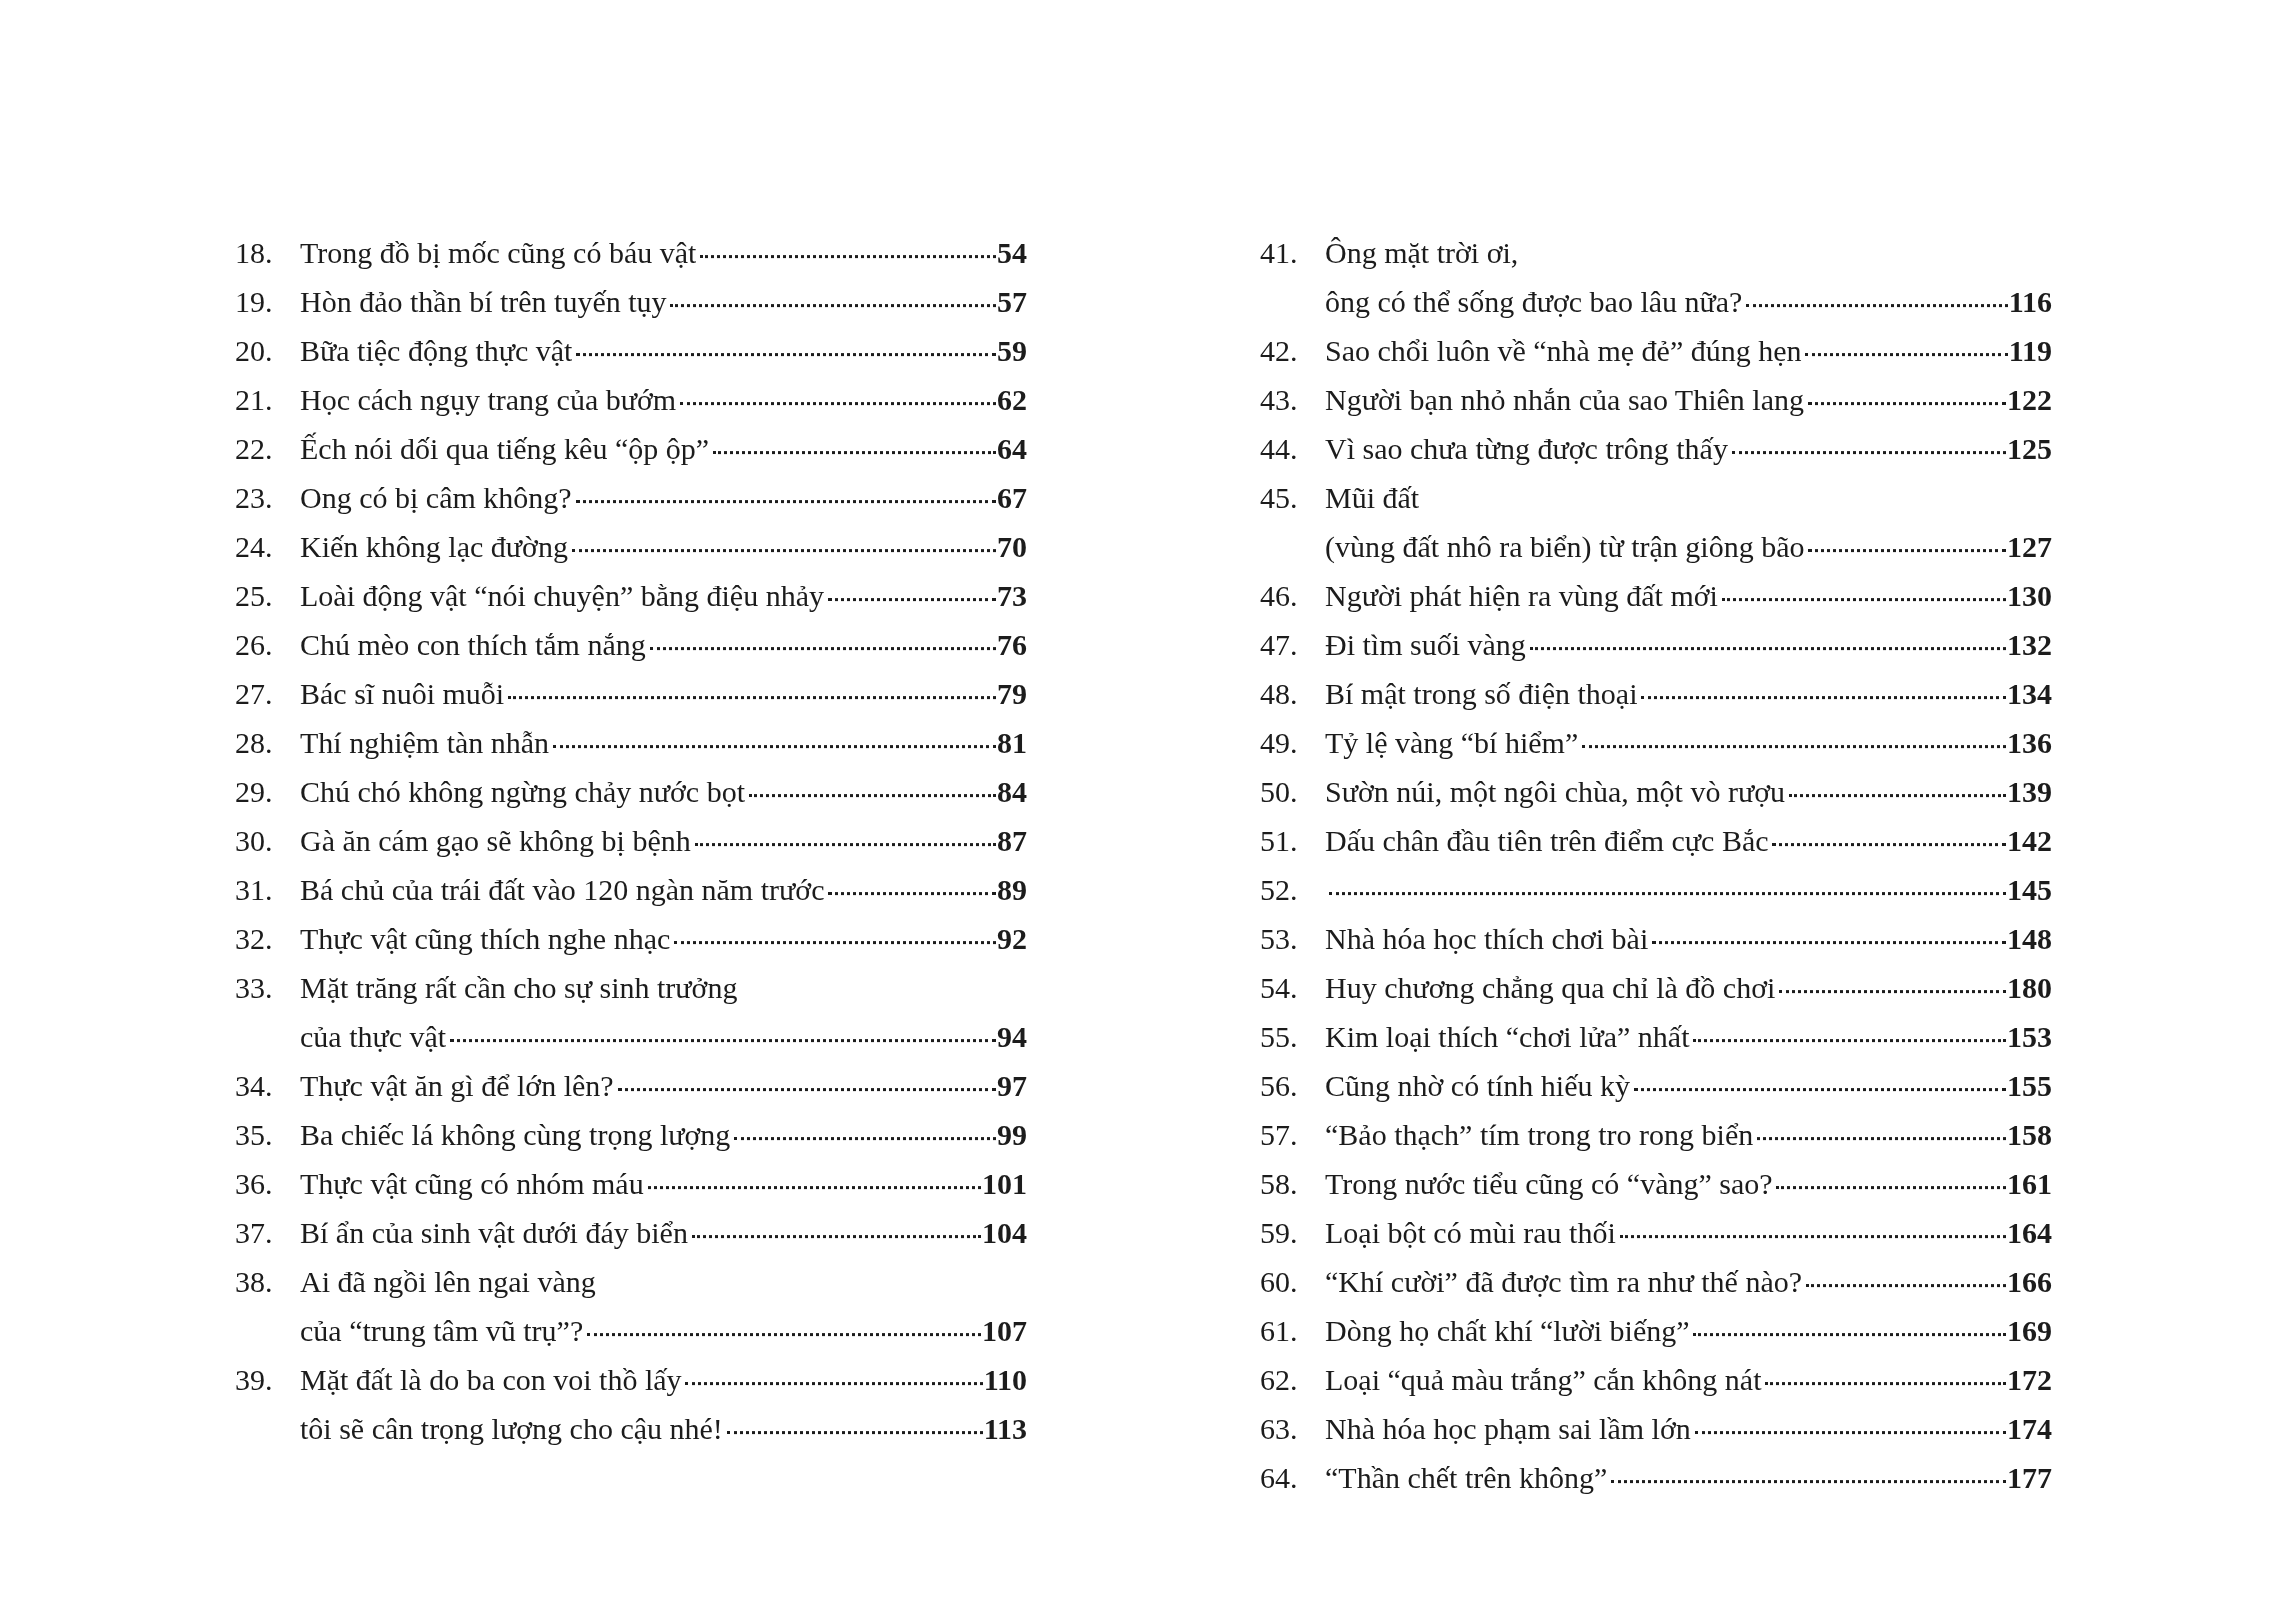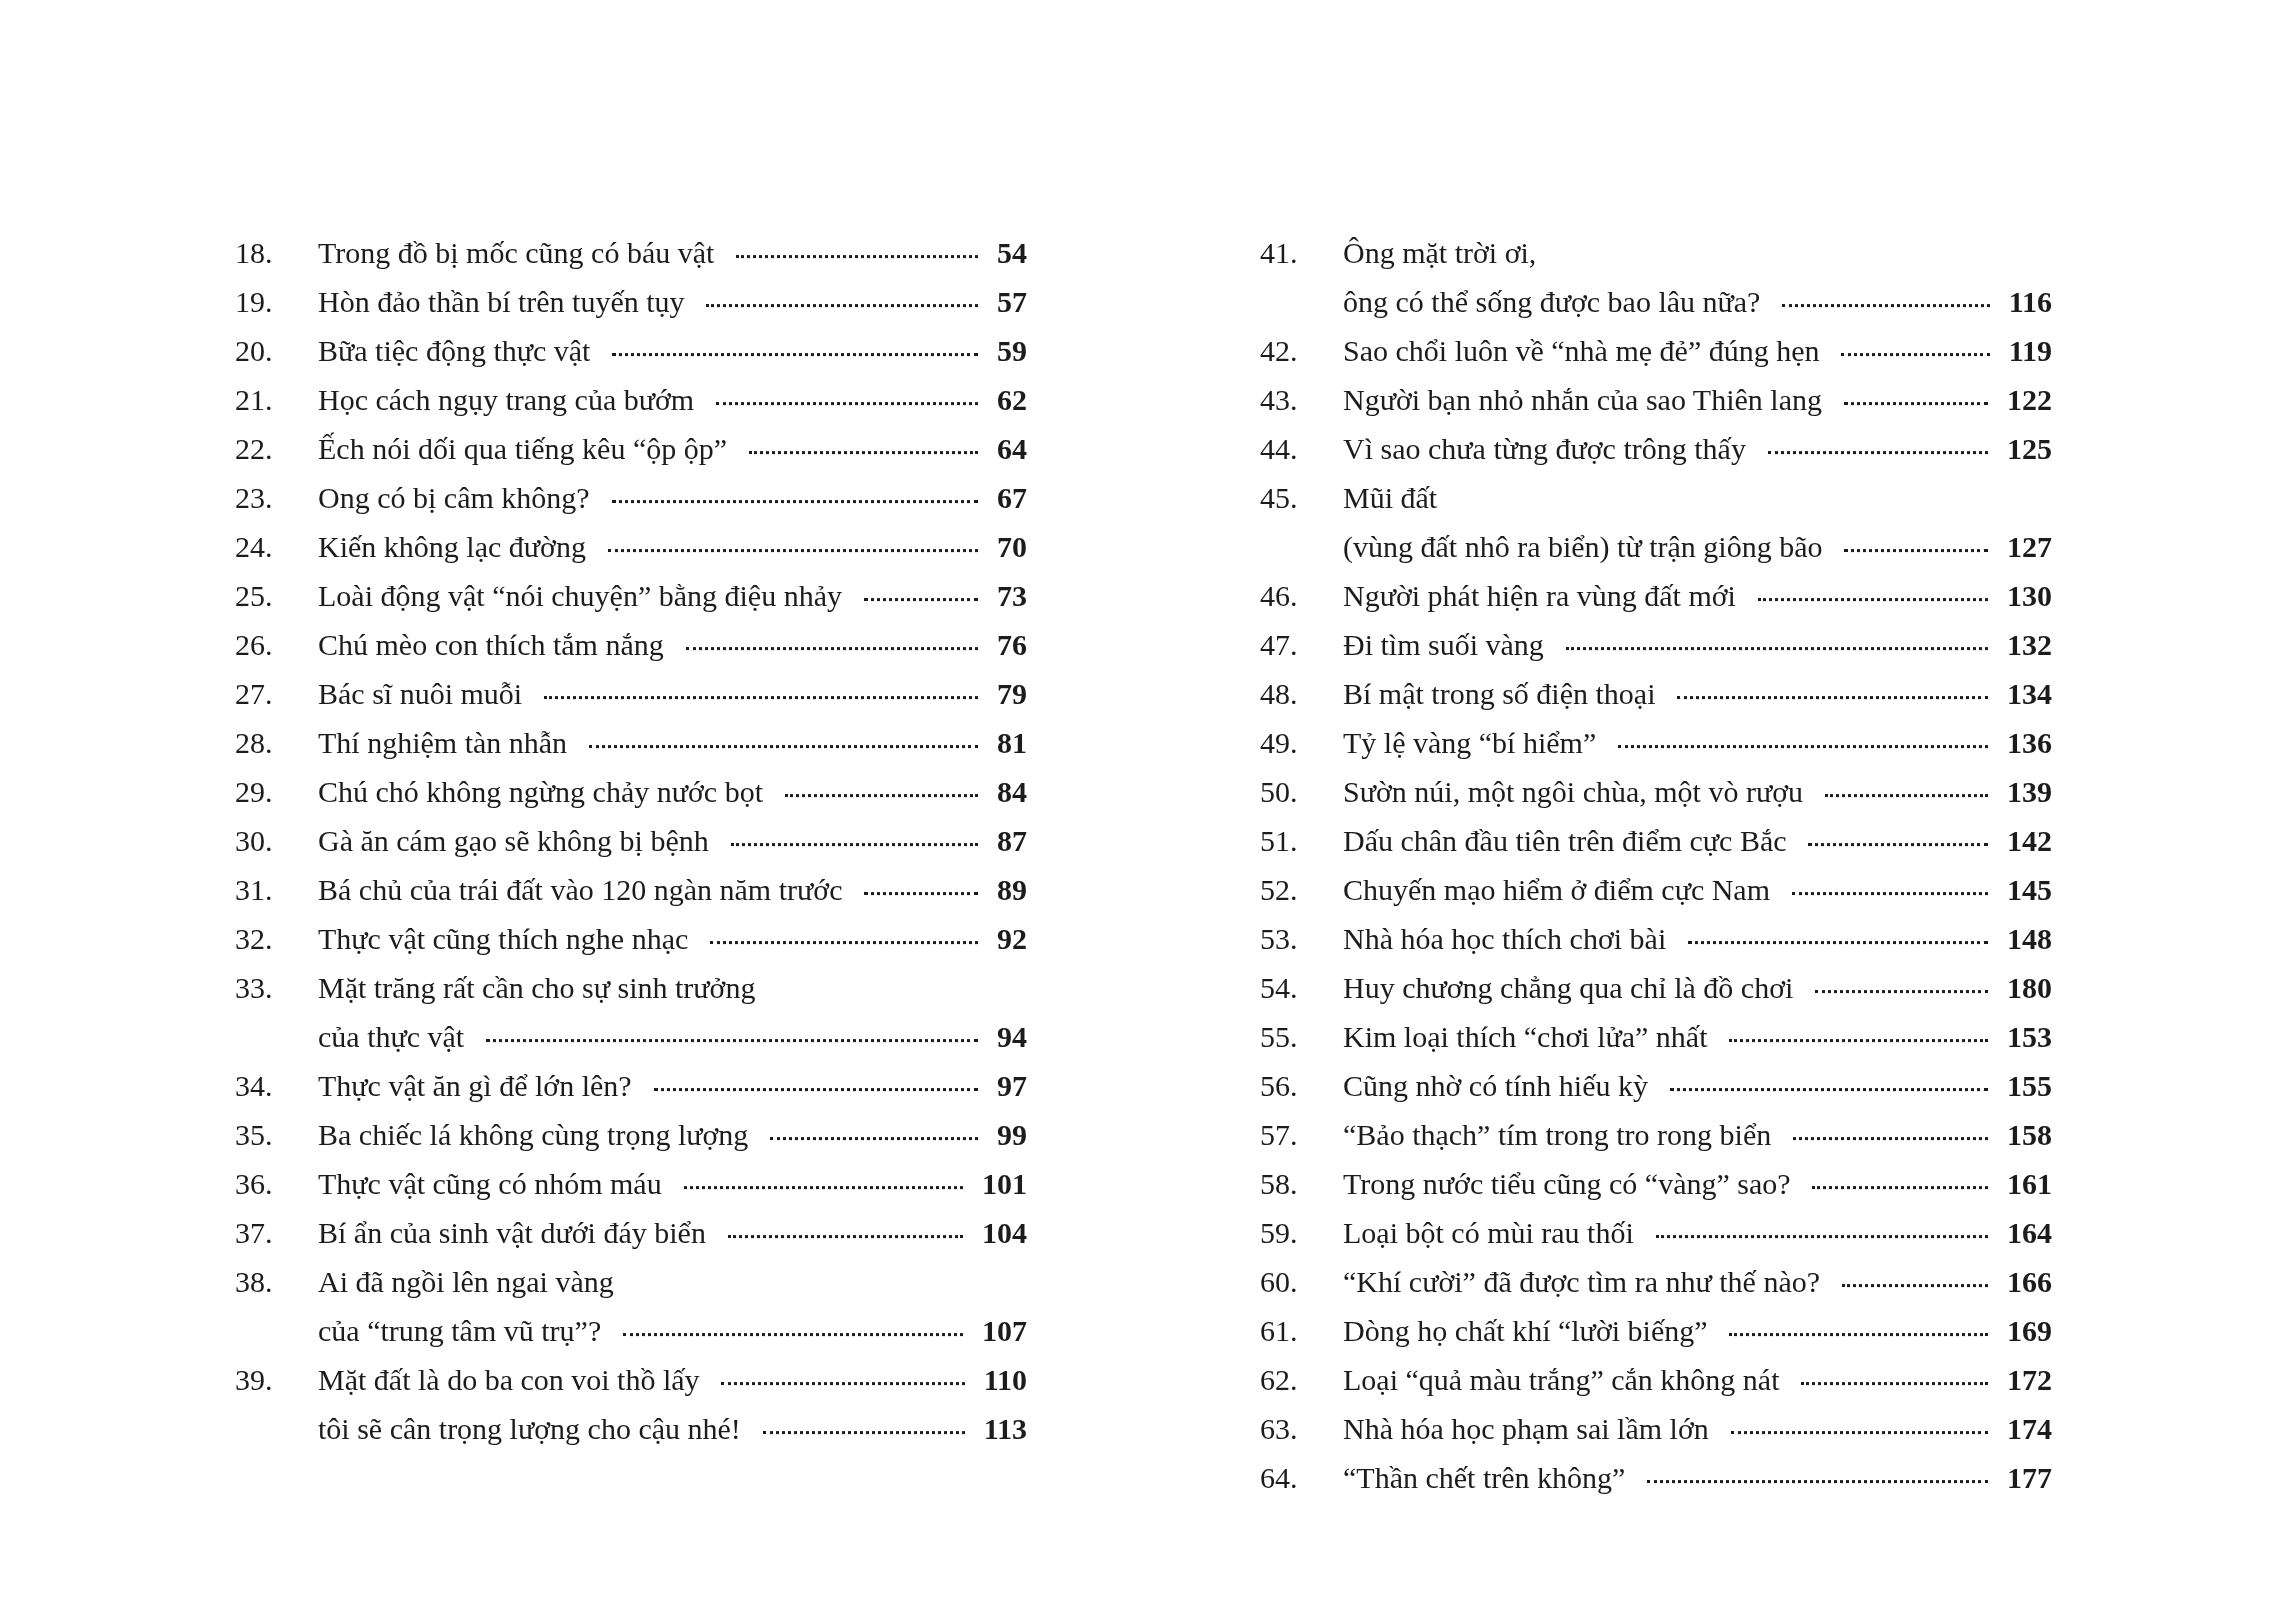--- a/index.html
+++ b/index.html
@@ -23,21 +23,20 @@
     width: 792px;
   }
   .col-left  { left: 235px; }
   .col-right { left: 1260px; }
   .line {
     display: flex;
     align-items: baseline;
     height: 49px;
     line-height: 49px;
     white-space: nowrap;
-    gap: 18px;
   }
   .num {
     flex: 0 0 65px;
   }
   .title {
     flex: 0 1 auto;
     overflow: hidden;
     font-family: Liberation Serif, serif;
   }
   .dots {
@@ -279,21 +278,20 @@
     <span class="pg">139</span>
   </div>
       <div class="line">
     <span class="num">51.</span>
     <span class="title">Dấu chân đầu tiên trên điểm cực Bắc</span>
     <span class="dots"></span>
     <span class="pg">142</span>
   </div>
       <div class="line">
     <span class="num">52.</span>
-    <span class="title">Chuyến mạo hiểm ở điểm cực Nam</span>
     <span class="dots"></span>
     <span class="pg">145</span>
   </div>
       <div class="line">
     <span class="num">53.</span>
     <span class="title">Nhà hóa học thích chơi bài</span>
     <span class="dots"></span>
     <span class="pg">148</span>
   </div>
       <div class="line">

